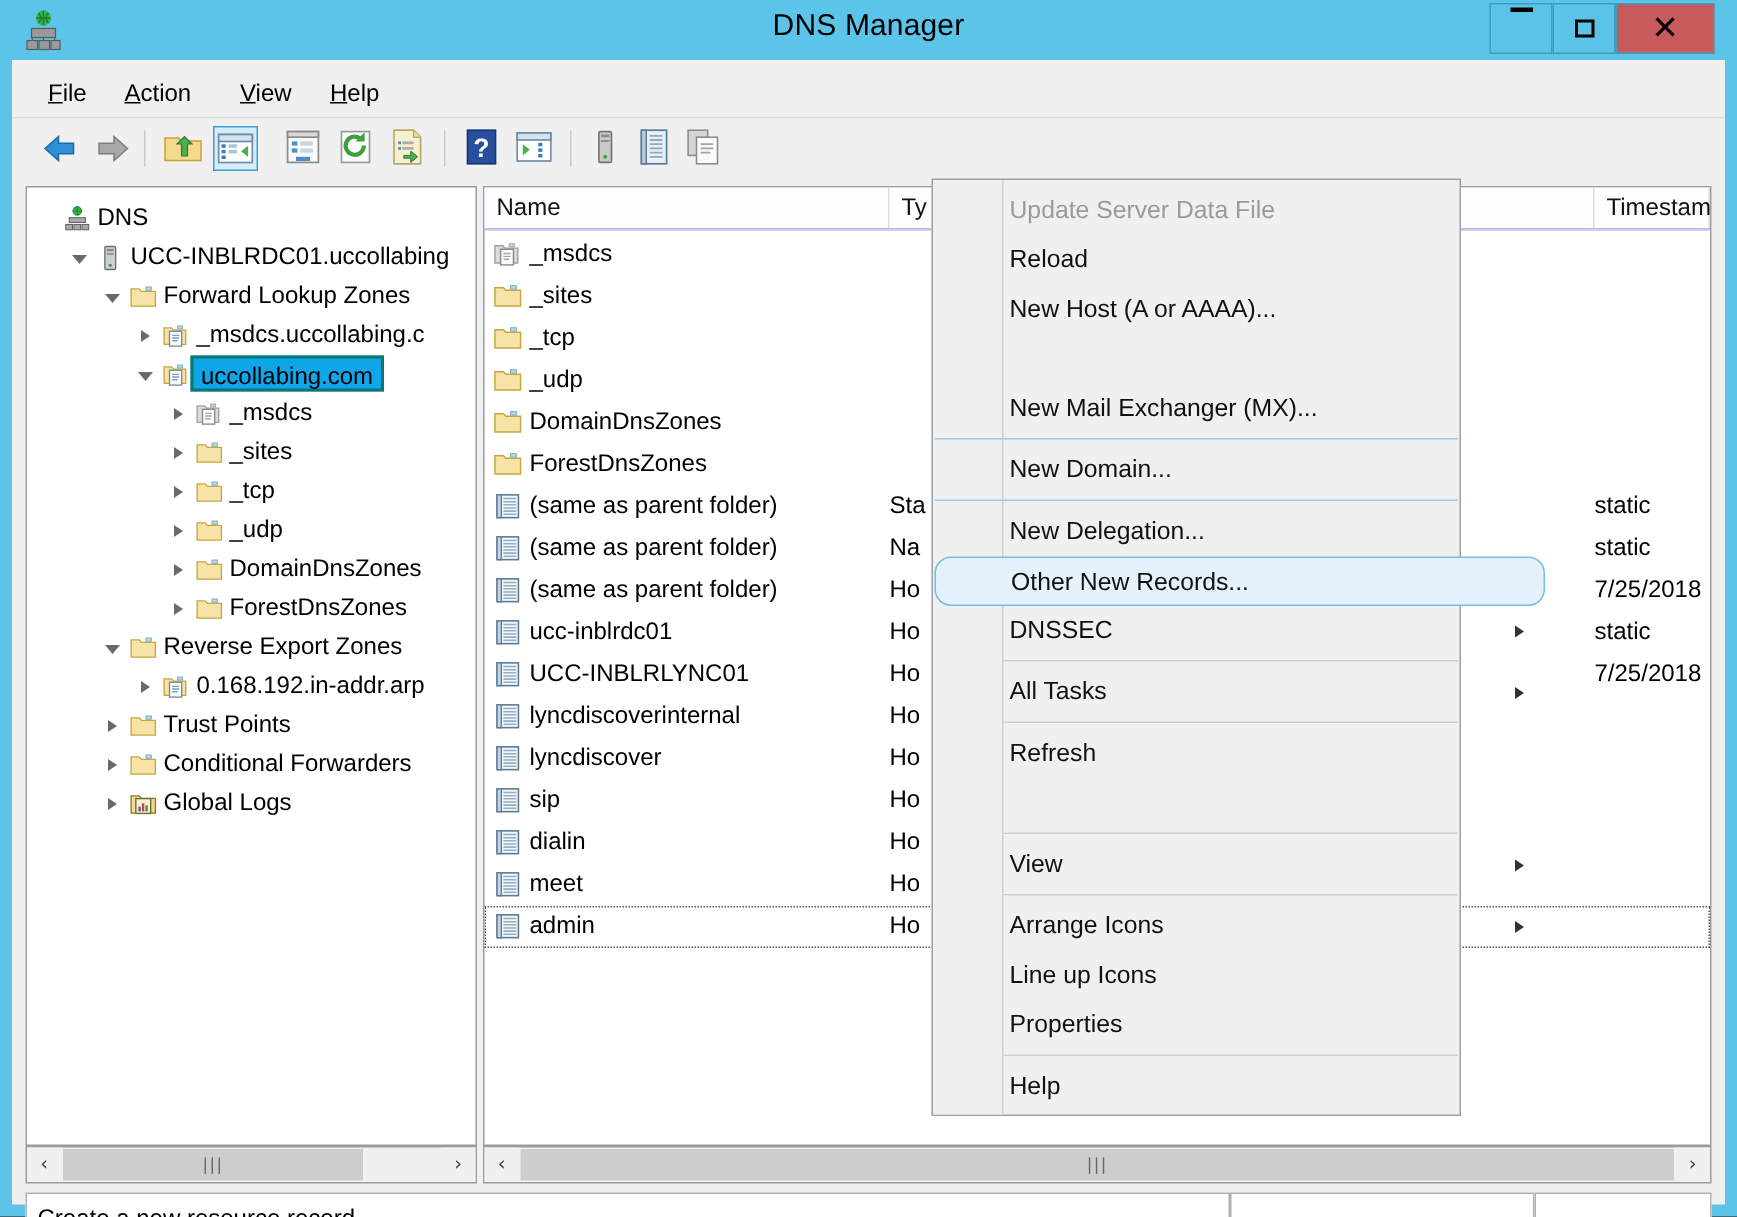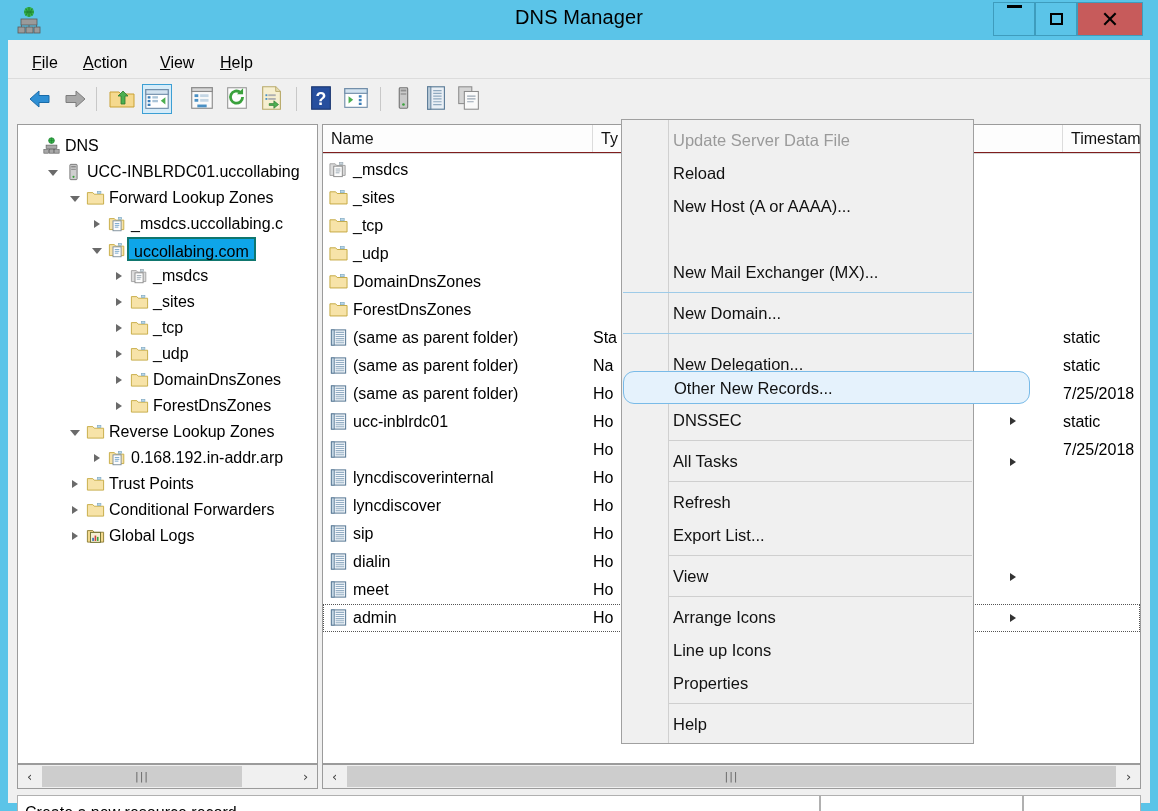--- a/index.html
+++ b/index.html
@@ -162,21 +162,21 @@
     border: 2px solid #0f766e;
     line-height: 24px; height: 24px;
     padding: 1px 5px; margin-left: -4px;
     box-sizing: border-box;
   }
 
   
   #list-header {
     position: absolute; left: 0; top: 0;
     width: 817px; height: 28px;
-    background: #7f1d1d;
+    background: #c4b5fd;
     border-bottom: 1px solid #d6d6d6;
   }
   .lh-cell {
     position: absolute; top: 0;
     height: 27px; line-height: 27px;
     font-size: 16px; color: #111;
     border-right: 1px solid #dcdcdc;
     padding-left: 8px;
     box-sizing: border-box;
     background: #fdfdfd;
@@ -569,21 +569,21 @@
             <div class="tlabel">ForestDnsZones</div>
           </div>
           <div class="trow" style="top: 294px; left: 50px;">
             <div class="tw open">
               <div class="tri"></div>
             </div>
             <div class="ticon"><svg width="19" height="18" viewBox="0 0 20 20">
                 <path d="M1 4 h6 l1.6 1.8 h10.4 v11 h-18 z" fill="#f7e3a8" stroke="#c4a83f" stroke-width="1"></path>
                 <rect x="12" y="2.6" width="4" height="2.4" fill="#b9d8ea" stroke="#7fa8c0" stroke-width="0.7"></rect>
               </svg></div>
-            <div class="tlabel">Reverse Lookup Zones</div>
+            <div class="tlabel">Reverse Export Zones</div>
           </div>
           <div class="trow" style="top: 320px; left: 72px;">
             <div class="tw">
               <div class="tri"></div>
             </div>
             <div class="ticon"><svg width="19" height="18" viewBox="0 0 20 20">
                 <path d="M1 4 h5.5 l1.5 1.7 h9 v10.5 h-16 z" fill="#f7e3a8" stroke="#c4a83f" stroke-width="1"></path>
                 <rect x="11" y="2.6" width="3.6" height="2.2" fill="#b9d8ea" stroke="#7fa8c0" stroke-width="0.7"></rect>
                 <rect x="5" y="6.5" width="9" height="11" fill="#fcfcfc" stroke="#7a8b99" stroke-width="1"></rect>
                 <path d="M7 9.5 h5 M7 11.5 h5 M7 13.5 h4" stroke="#6fa0c8" stroke-width="1"></path>
@@ -739,20 +739,21 @@
             <div class="c-type">Ho</div>
             <div class="c-data"></div>
             <div class="c-time">static</div>
           </div>
           <div class="lrow" style="top: 283px;">
             <div class="licon"><svg width="19" height="19" viewBox="0 0 20 20">
                 <rect x="2.5" y="2" width="15" height="16" fill="#f2f6fa" stroke="#5a7a96" stroke-width="1.1"></rect>
                 <rect x="2.5" y="2" width="3" height="16" fill="#c4d6e4" stroke="#5a7a96" stroke-width="0.9"></rect>
                 <path d="M7 4.6 h9 M7 6.8 h9 M7 9 h9 M7 11.2 h9 M7 13.4 h9 M7 15.6 h9" stroke="#94aec4" stroke-width="1.1"></path>
               </svg></div>
+            <div class="c-name">UCC-INBLRLYNC01</div>
             <div class="c-type">Ho</div>
             <div class="c-data"></div>
             <div class="c-time">7/25/2018</div>
           </div>
           <div class="lrow" style="top: 311px;">
             <div class="licon"><svg width="19" height="19" viewBox="0 0 20 20">
                 <rect x="2.5" y="2" width="15" height="16" fill="#f2f6fa" stroke="#5a7a96" stroke-width="1.1"></rect>
                 <rect x="2.5" y="2" width="3" height="16" fill="#c4d6e4" stroke="#5a7a96" stroke-width="0.9"></rect>
                 <path d="M7 4.6 h9 M7 6.8 h9 M7 9 h9 M7 11.2 h9 M7 13.4 h9 M7 15.6 h9" stroke="#94aec4" stroke-width="1.1"></path>
               </svg></div>
@@ -848,42 +849,39 @@
           <span class="ci-label">New Host (A or AAAA)...</span>
         </div>
         <div class="ci" style="top: 136px;">
           <span class="ci-label">New Mail Exchanger (MX)...</span>
         </div>
         <div class="ci-sep full" style="top: 172px;"></div>
         <div class="ci" style="top: 177px;">
           <span class="ci-label">New Domain...</span>
         </div>
         <div class="ci-sep full" style="top: 213px;"></div>
-        <div class="ci" style="top: 228px;">
+        <div class="ci" style="top: 218px;">
           <span class="ci-label">New Delegation...</span>
         </div>
         <div class="ci highlight" style="top: 251px; border-radius: 11px;">
           <span class="ci-label">Other New Records...</span>
         </div>
         <div class="ci" style="top: 284px;">
           <span class="ci-label">DNSSEC</span>
           <span class="submenu-arrow"></span>
         </div>
         <div class="ci-sep part" style="top: 320px;"></div>
         <div class="ci" style="top: 325px;">
           <span class="ci-label">All Tasks</span>
           <span class="submenu-arrow"></span>
         </div>
         <div class="ci-sep part" style="top: 361px;"></div>
         <div class="ci" style="top: 366px;">
           <span class="ci-label">Refresh</span>
         </div>
-        <div class="ci" style="top: 399px;">
-          <span class="ci-label">Export List...</span>
-        </div>
         <div class="ci-sep part" style="top: 435px;"></div>
         <div class="ci" style="top: 440px;">
           <span class="ci-label">View</span>
           <span class="submenu-arrow"></span>
         </div>
         <div class="ci-sep part" style="top: 476px;"></div>
         <div class="ci" style="top: 481px;">
           <span class="ci-label">Arrange Icons</span>
           <span class="submenu-arrow"></span>
         </div>

